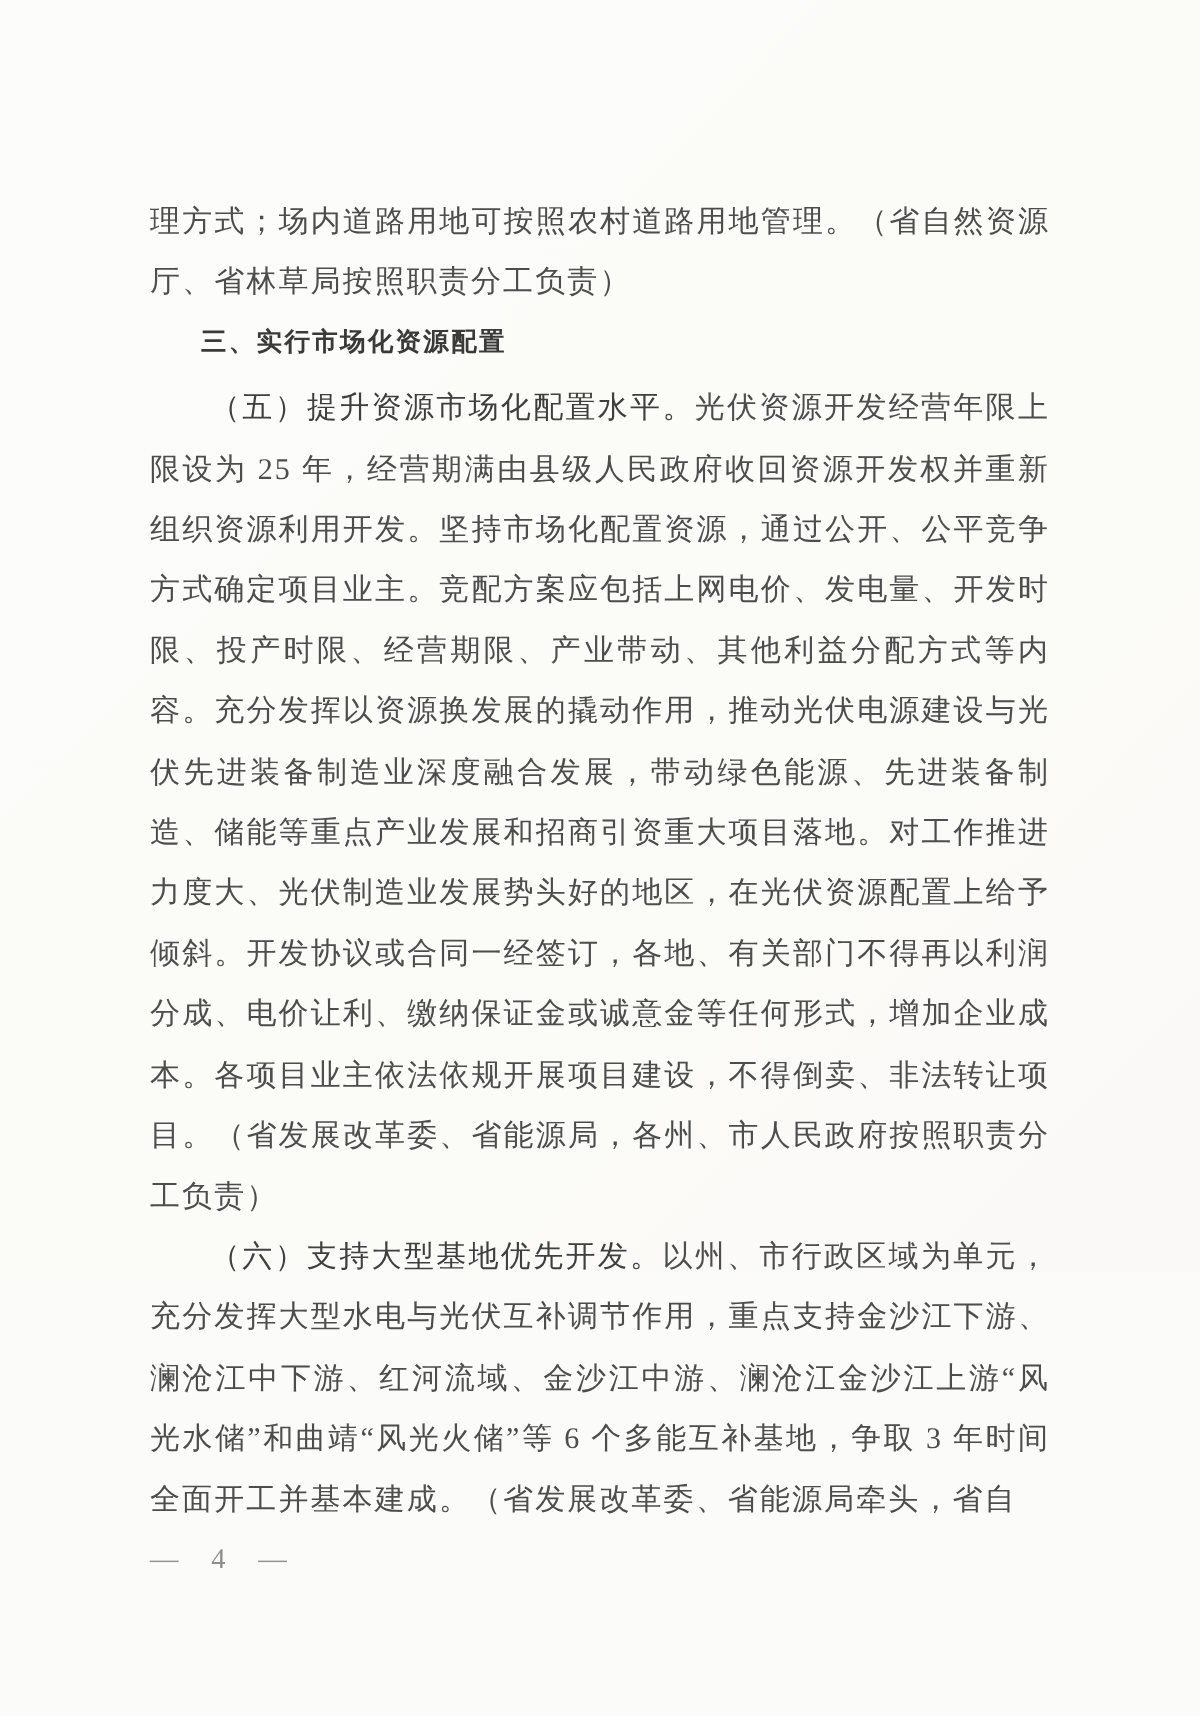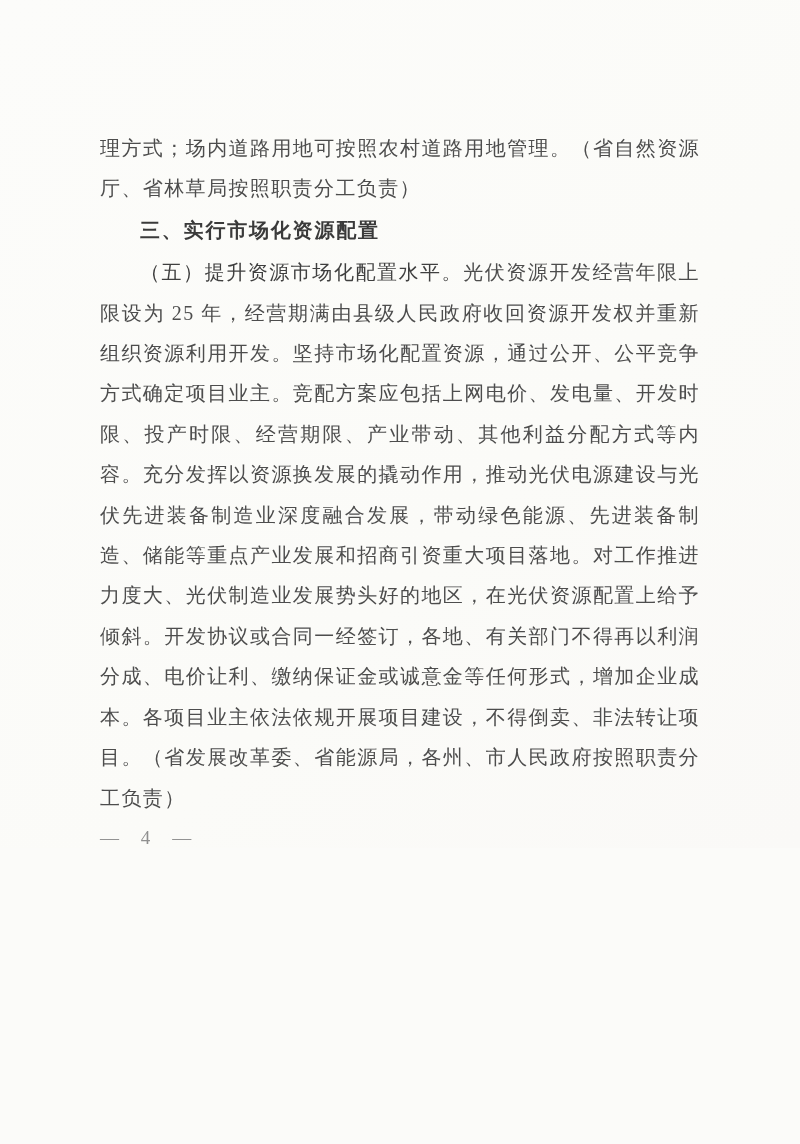--- a/index.html
+++ b/index.html
@@ -32,24 +32,24 @@
   }
   .doc-text p {
     margin: 0;
     padding: 0;
   }
   .para-indent {
     text-indent: 2em;
   }
   .section-heading {
     text-indent: 2em;
-    font-family: Liberation Serif, serif;
+    font-family: Liberation Mono, monospace;
     font-weight: 700;
     color: #3a3a3a;
-    font-size: 20px;
+    font-size: 17px;
     letter-spacing: 0.09em;
     margin: 1px 0 2px 0 !important;
   }
   .lead-bold {
     font-weight: 400;
     color: #3f3f3f;
   }
   .page-number {
     margin-top: 13px;
     padding-left: 26px;
@@ -64,17 +64,18 @@
 
 <div class="page">
   <div class="doc-text">
 
     <p>理方式；场内道路用地可按照农村道路用地管理。（省自然资源厅、省林草局按照职责分工负责）</p>
 
     <p class="section-heading">三、实行市场化资源配置</p>
 
     <p class="para-indent"><span class="lead-bold">（五）提升资源市场化配置水平。</span><span>光伏资源开发经营年限上限设为 25 年，经营期满由县级人民政府收回资源开发权并重新组织资源利用开发。坚持市场化配置资源，通过公开、公平竞争方式确定项目业主。竞配方案应包括上网电价、发电量、开发时限、投产时限、经营期限、产业带动、其他利益分配方式等内容。充分发挥以资源换发展的撬动作用，推动光伏电源建设与光伏先进装备制造业深度融合发展，带动绿色能源、先进装备制造、储能等重点产业发展和招商引资重大项目落地。对工作推进力度大、光伏制造业发展势头好的地区，在光伏资源配置上给予倾斜。开发协议或合同一经签订，各地、有关部门不得再以利润分成、电价让利、缴纳保证金或诚意金等任何形式，增加企业成本。各项目业主依法依规开展项目建设，不得倒卖、非法转让项目。（省发展改革委、省能源局，各州、市人民政府按照职责分工负责）</span></p>
 
+    <p class="para-indent"><span class="lead-bold">（六）支持大型基地优先开发。</span><span>以州、市行政区域为单元，充分发挥大型水电与光伏互补调节作用，重点支持金沙江下游、澜沧江中下游、红河流域、金沙江中游、澜沧江金沙江上游“风光水储”和曲靖“风光火储”等 6 个多能互补基地，争取 3 年时间全面开工并基本建成。（省发展改革委、省能源局牵头，省自</span></p>
 
     <p class="page-number">— 4 —</p>
 
   </div>
 </div>
 
 </body></html>

